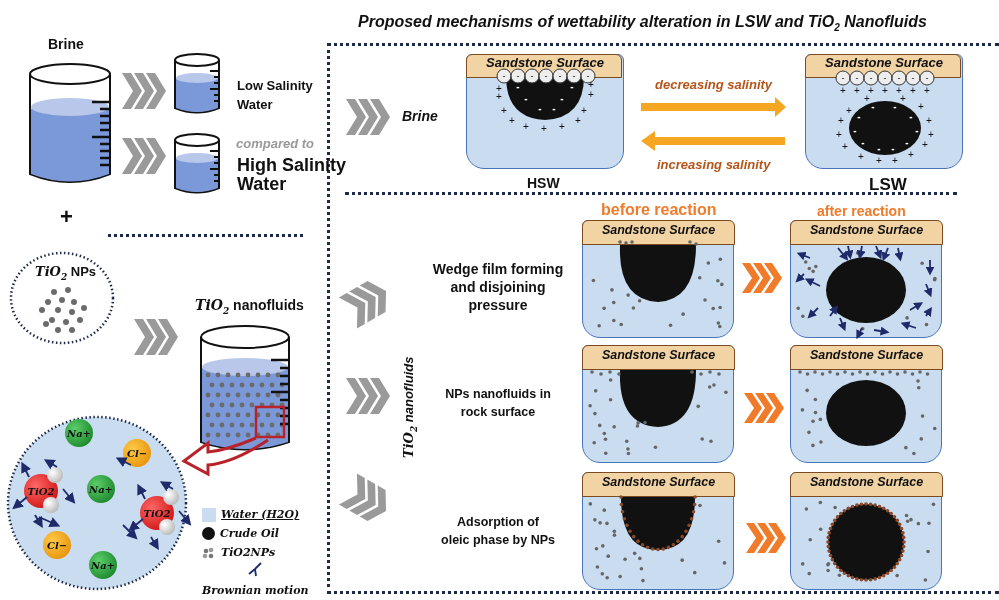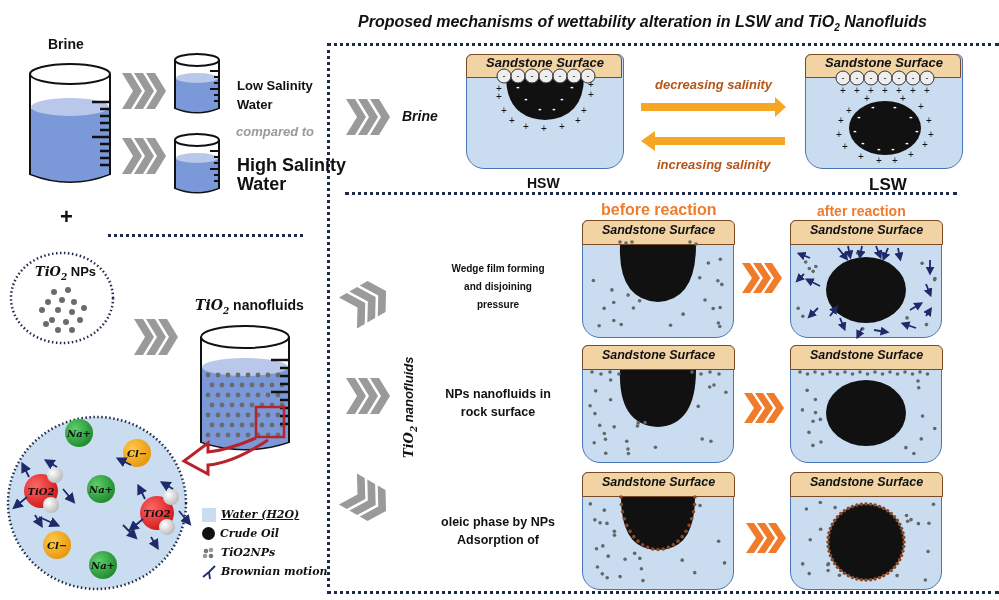--- a/index.html
+++ b/index.html
@@ -88,21 +88,21 @@
       <line x1="38" y1="36" x2="47" y2="36"></line>
       <line x1="42" y1="42" x2="47" y2="42"></line>
       <line x1="42" y1="48" x2="47" y2="48"></line>
     </g>
 </svg>
 
 <div class="abs bold" style="left:237px;top:76px;font-size:13px;line-height:19px;">
   <div>Low Salinity</div>
   <div>Water</div>
 </div>
-<div class="abs bold ital gray" style="left:236px;top:124px;font-size:13px;">compared to</div>
+<div class="abs bold ital gray" style="left:236px;top:136px;font-size:13px;">compared to</div>
 <div class="abs bold" style="left:237px;top:156px;font-size:18px;line-height:19px;">
   <div>High Salinity</div>
   <div>Water</div>
 </div>
 
 <div class="abs bold" style="left:60px;top:204px;font-size:22px;">+</div>
 
 <svg width="120" height="100" style="left:6px;top:250px;">
   <ellipse cx="56" cy="48" rx="51" ry="45" fill="none" stroke="#1e2a4a" stroke-width="2.5" stroke-dasharray="1.5 2.5"></ellipse>
   <g fill="#6b6b6b" id="nps-dots">
@@ -303,21 +303,21 @@
   </div>
   <div style="display:flex;align-items:center;gap:5px;">
     <svg width="14" height="12" style="position:static;">
         <circle cx="4" cy="4" r="2.3" fill="#777"></circle>
         <circle cx="9" cy="3" r="2.3" fill="#999"></circle>
         <circle cx="3" cy="9" r="2.3" fill="#999"></circle>
         <circle cx="9" cy="9" r="2.3" fill="#777"></circle>
       </svg>
     <span class="serif">TiO2NPs</span>
   </div>
-  <div style="display:flex;align-items:center;gap:5px;">
+  <div style="display:flex;align-items:center;gap:5px;flex-direction:column;">
     <svg width="14" height="14" style="position:static;">
         <g stroke="#1e2a6a" stroke-width="1.8">
           <line x1="7" y1="7" x2="1" y2="12"></line>
           <line x1="7" y1="7" x2="13" y2="1"></line>
           <line x1="7" y1="7" x2="8" y2="14"></line>
         </g>
       </svg>
     <span class="serif">Brownian motion</span>
   </div>
 </div>
@@ -462,32 +462,32 @@
     </g>
 </svg>
 <svg width="45" height="40" style="left:345px;top:480px;">
   <g fill="#9a9a9a" transform="rotate(30 22 20)">
       <path d="M0 2 h9 l11 18 l-11 18 h-9 l11 -18z"></path>
       <path d="M12 2 h9 l11 18 l-11 18 h-9 l11 -18z"></path>
       <path d="M24 2 h9 l11 18 l-11 18 h-9 l11 -18z"></path>
     </g>
 </svg>
 
-<div class="lbl" style="left:428px;top:260px;width:140px;font-size:10px;line-height:18px;">
+<div class="lbl" style="left:428px;top:260px;width:140px;font-size:14px;line-height:18px;">
   <div>Wedge film forming</div>
   <div>and disjoining</div>
   <div>pressure</div>
 </div>
 <div class="lbl" style="left:428px;top:385px;width:140px;font-size:12.5px;line-height:18px;">
   <div>NPs nanofluids in</div>
   <div>rock surface</div>
 </div>
 <div class="lbl" style="left:428px;top:513px;width:140px;font-size:12.5px;line-height:18px;">
+  <div>Adsorption of</div>
   <div>oleic phase by NPs</div>
-  <div>Adsorption of</div>
 </div>
 
 <svg width="40" height="30" style="left:742px;top:263px;">
   <g fill="#ef7b2b">
       <path d="M0 0 h8 l10 15 l-10 15 h-8 l10 -15z"></path>
       <path d="M11 0 h8 l10 15 l-10 15 h-8 l10 -15z"></path>
       <path d="M22 0 h8 l10 15 l-10 15 h-8 l10 -15z"></path>
     </g>
 </svg>
 <svg width="40" height="30" style="left:744px;top:393px;">

